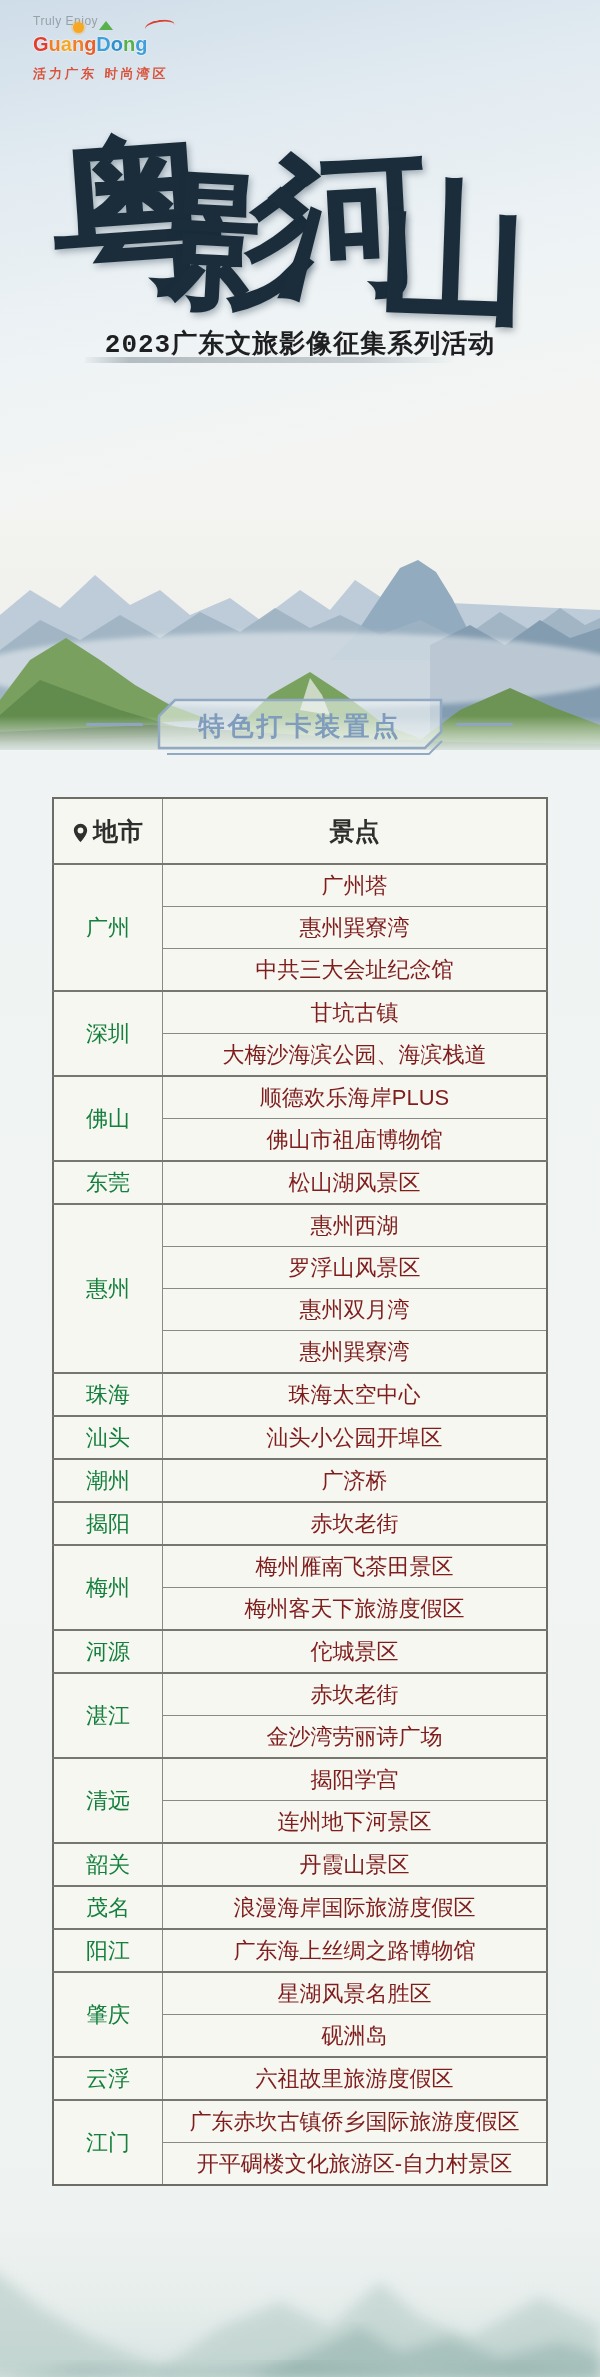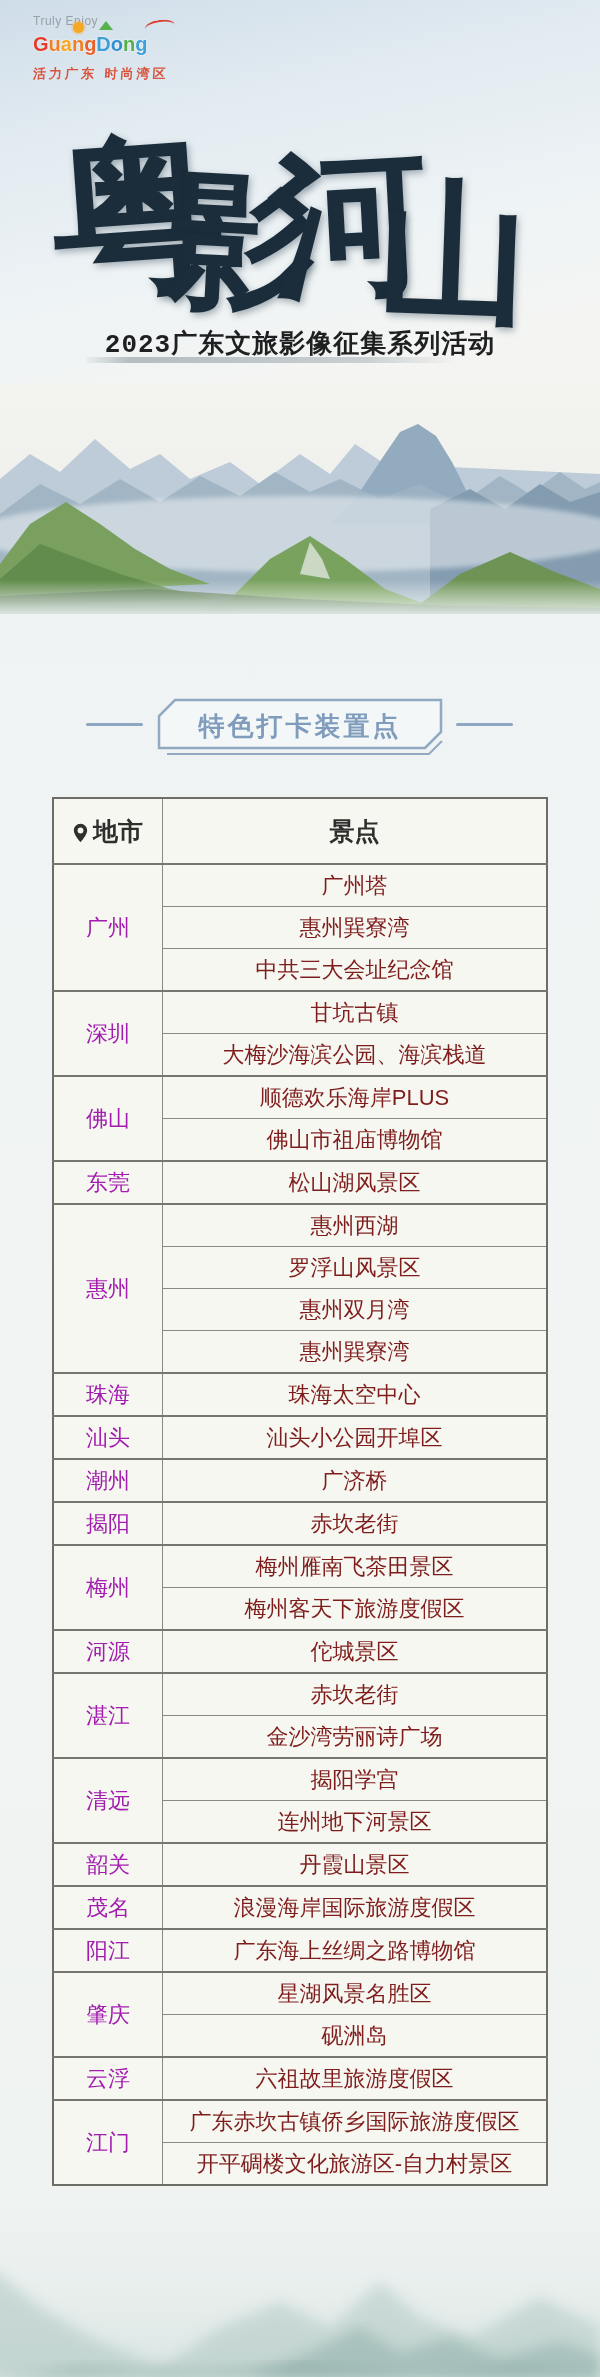--- a/index.html
+++ b/index.html
@@ -3,21 +3,21 @@
 <meta charset="utf-8">
 <style>
   html,body{margin:0;padding:0;}
   body{
     width:600px;height:2377px;position:relative;overflow:hidden;
     font-family:"Liberation Sans","DejaVu Sans",sans-serif;
     background:linear-gradient(#d7e4e6 0%,#e6eef0 6%,#eff3f3 20%,#f1f4f3 60%,#eef2f1 100%);
   }
   
   #hero{
-    position:absolute;left:0;top:0;width:600px;height:614px;
+    position:absolute;left:0;top:0;width:600px;height:750px;
     background:linear-gradient(168deg,#cfdde9 0%,#e2ebf1 20%,#eef3f5 42%,#f4f5f3 60%,#f2f3f1 100%);
   }
   
   .logo{position:absolute;left:33px;top:14px;width:170px;}
   .logo-en{font-size:12px;color:#97a1a8;letter-spacing:.5px;}
   .brand{position:relative;margin-top:1px;font-size:20px;font-weight:800;line-height:30px;
     font-family:Liberation Sans, sans-serif;}
   .brand span{text-shadow:0 0 2px #fff,0 0 1px #fff;}
   .brand-sun{position:absolute;left:40px;top:-7px;width:11px;height:11px;border-radius:50%;
     background:#f7a823;box-shadow:0 0 0 2px rgba(247,168,35,.25);}
@@ -61,21 +61,21 @@
   
   .table-wrap{position:absolute;left:52px;top:797px;width:496px;}
   table.spots{border-collapse:collapse;width:496px;table-layout:fixed;
     background:#f6f7f1;border:2px solid #6d6d68;}
   table.spots th,table.spots td{border:1px solid #8a8a84;}
   table.spots th{
     height:62px;font-size:25px;font-weight:700;color:#2e2e2c;text-align:center;
     border-bottom:2px solid #77776f;
   }
   th.city-col{width:106px;margin-top:23px;}
-  td.city{width:106px;text-align:center;font-size:22px;color:#a21caf;}
+  td.city{width:106px;text-align:center;font-size:22px;color:#15803d;}
   td.spot{height:41px;text-align:center;font-size:22px;color:#7f1d1d;
     padding:0 6px;white-space:nowrap;overflow:hidden;}
   tr.group-start td{border-top:2px solid #77776f;}
   .pin{display:inline-block;vertical-align:-3px;margin-right:5px;}
   
   #footer-mist{position:absolute;left:0;bottom:0;width:600px;height:190px;display:block;}
 </style>
 </head>
 <body>
 

